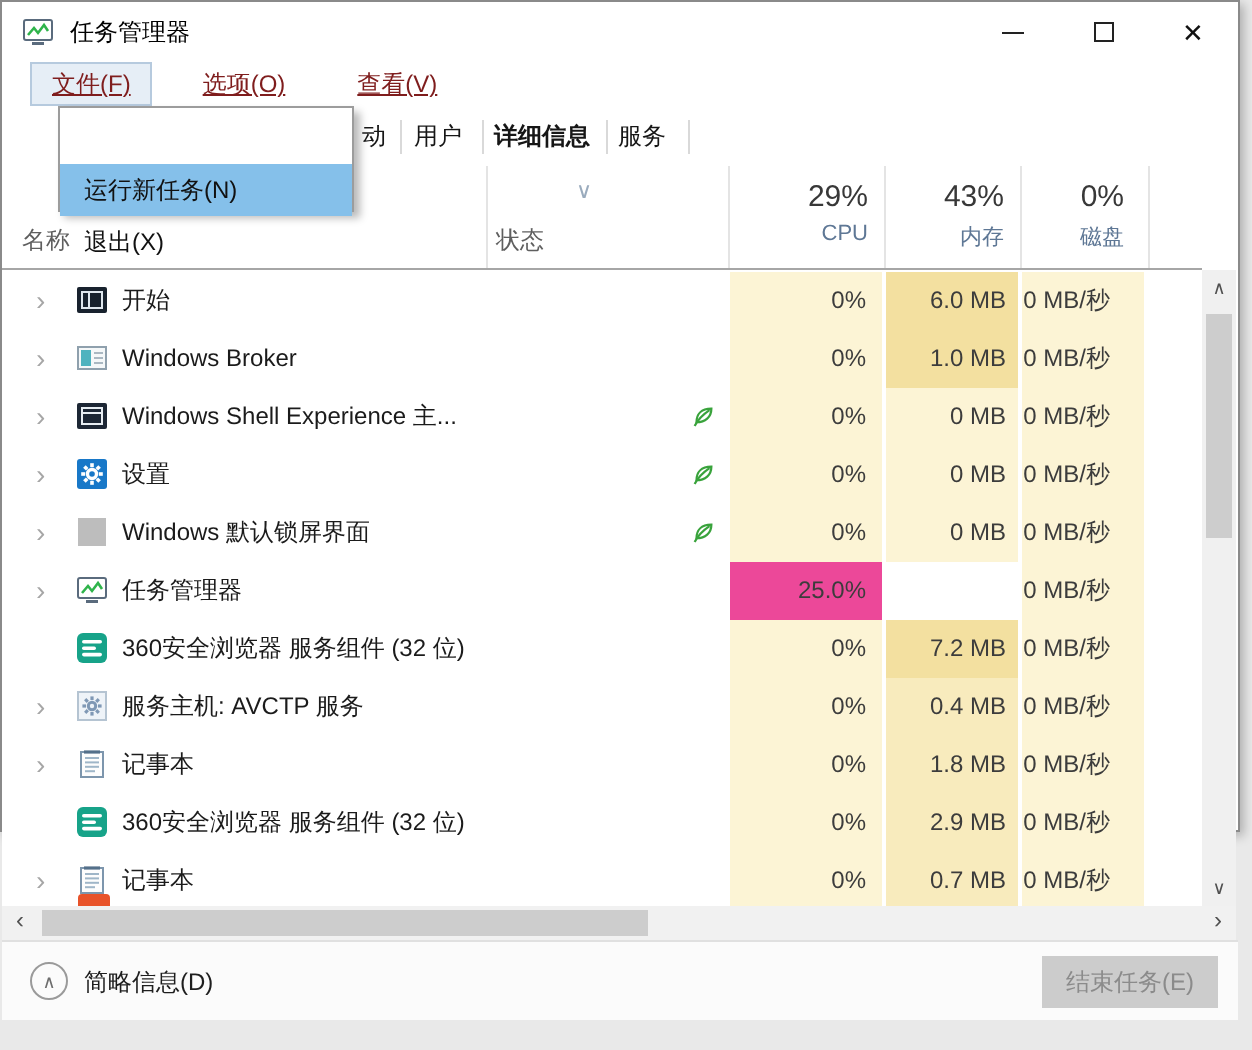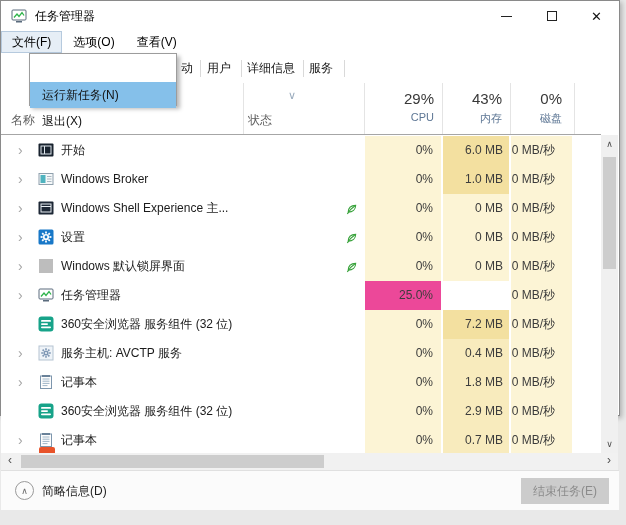--- a/index.html
+++ b/index.html
@@ -16,22 +16,22 @@
   .title-text { position:absolute; left:34px; top:0; line-height:30px; font-size:12px; color:#000; }
   .winbtn { position:absolute; top:0; width:45px; height:30px; cursor:default;
             display:flex; align-items:center; justify-content:center; }
   .winbtn.min  { left:483px; } .winbtn.max { left:528px; } .winbtn.close { left:573px; }
   .min-bar { width:11px; height:1px; background:#222; display:block; }
   .max-box { width:10px; height:10px; border:1px solid #222; display:block; }
   .close-glyph { font-size:13px; color:#111; }
 
   
   .menubar { position:absolute; left:0; top:30px; width:618px; height:22px; background:#fff; }
-  .menuitem { display:inline-block; padding:0 10px; margin-left:0; line-height:20px;
-              font-size:12px; color:#000000; border:1px solid transparent; }
+  .menuitem { display:inline-block; padding:0 10px; margin-left:14px; line-height:20px;
+              font-size:12px; color:#7f1d1d; border:1px solid transparent;text-decoration:underline; }
   .menuitem.open { background:#e6eef6; border:1px solid #b6cade; }
 
   
   .tabstrip { position:absolute; left:0; top:52px; width:600px; height:30px; background:#fff; }
   .tab { position:absolute; top:0; line-height:30px; font-size:12px; color:#161616; }
   .tabsep { position:absolute; top:7px; width:1px; height:17px; background:#d9d9d9; }
 
   
   .colheader { position:absolute; left:0; top:82px; width:600px; height:52px; background:#fff;
                border-bottom:1px solid #a6a6a6; }
@@ -110,21 +110,21 @@
     <div class="winbtn close">
         <span class="close-glyph">✕</span>
       </div>
   </div>
 
   <div class="menubar" id="menubar"><span class="menuitem open">文件(F)</span><span class="menuitem">选项(O)</span><span class="menuitem">查看(V)</span></div>
 
   <div class="tabstrip" id="tabstrip">
       <span class="tab" style="left: 180px;">动</span>
       <span class="tab" style="left: 206px;">用户</span>
-      <span class="tab" style="left: 246px;">详细信息</span>
+      <span class="tab" style="left: 246px; font-weight: bold;">详细信息</span>
       <span class="tab" style="left: 308px;">服务</span>
       <div class="tabsep" style="left: 199px;"></div>
       <div class="tabsep" style="left: 240px;"></div>
       <div class="tabsep" style="left: 302px;"></div>
       <div class="tabsep" style="left: 343px;"></div>
     </div>
 
   <div class="colheader">
     <span class="name-col-label">名称</span>
     <span class="sort-chevron">∨</span>

